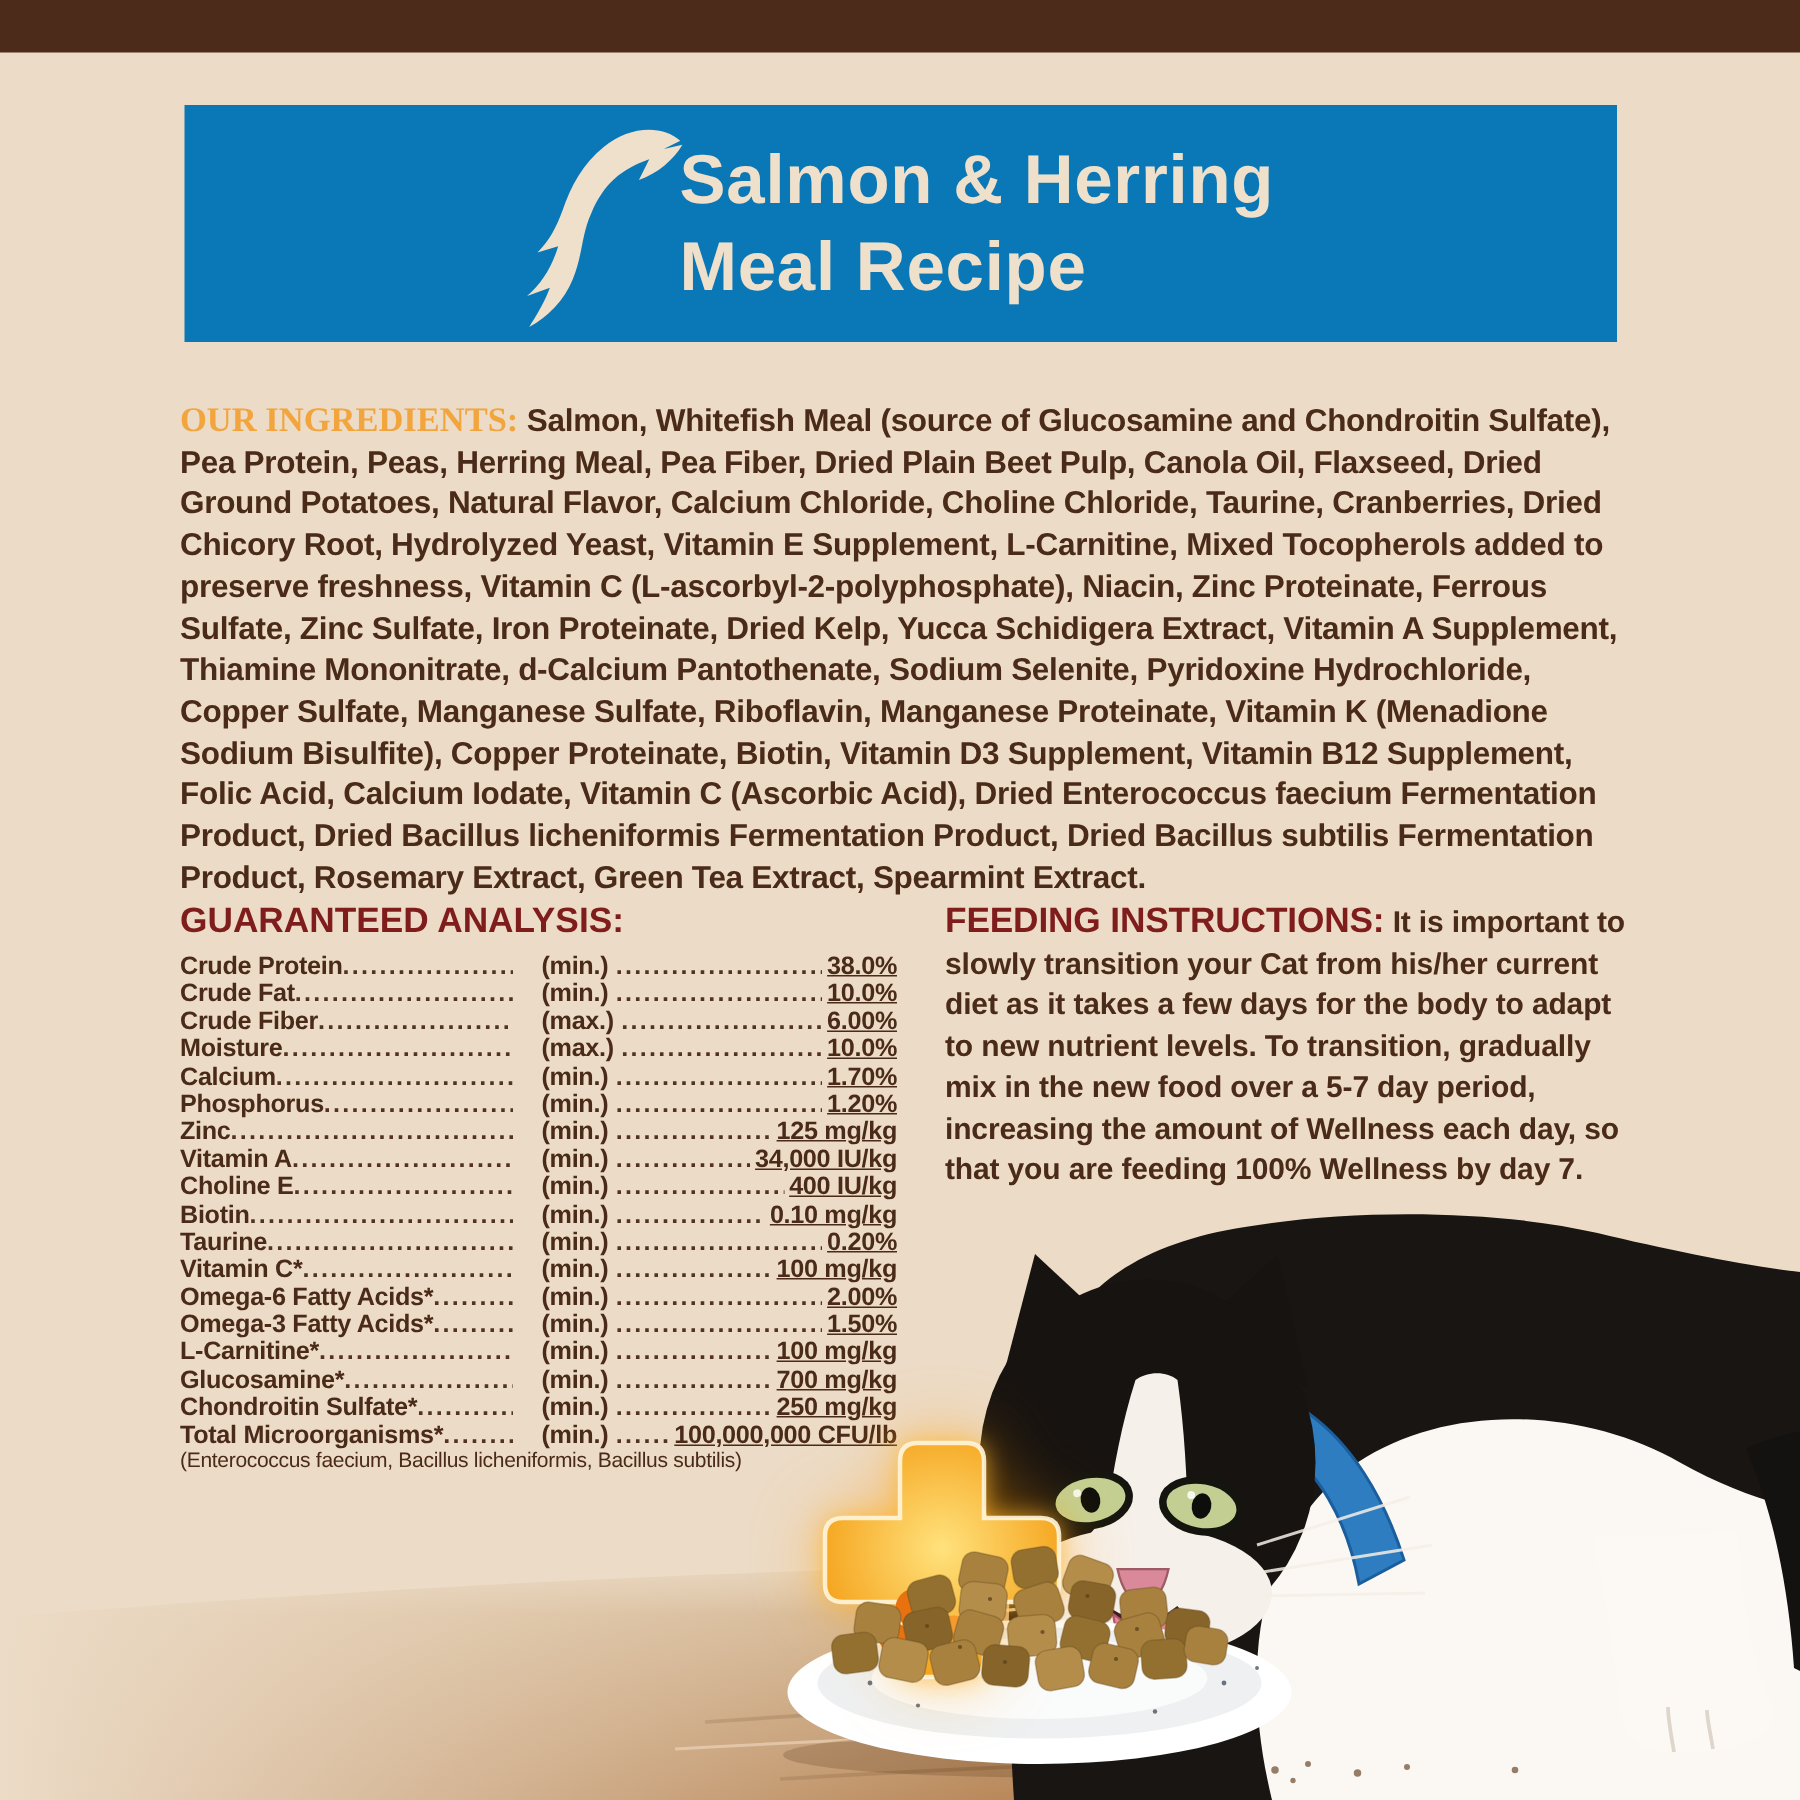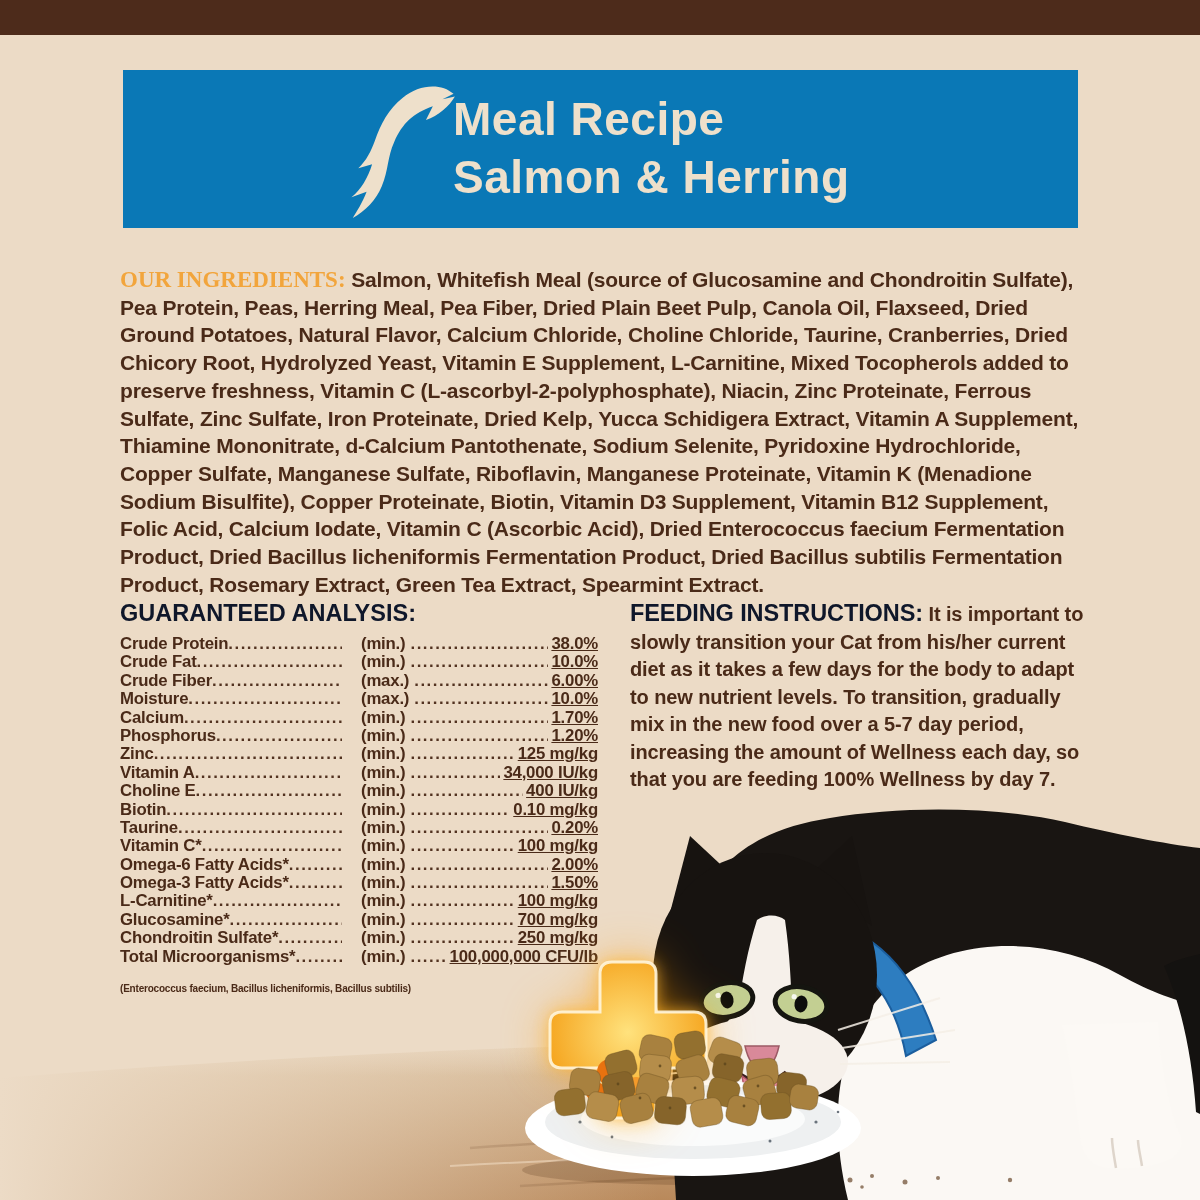--- a/index.html
+++ b/index.html
@@ -7,50 +7,50 @@
         font-family:"Liberation Sans",sans-serif;color:#4a2a18;}
   .topbar{position:absolute;left:0;top:0;width:1200px;height:35px;background:#4d2b1b;}
   .banner{position:absolute;left:123px;top:70px;width:955px;height:158px;background:#0a78b6;}
   .fish{position:absolute;left:200px;top:10px;width:170px;height:138px;}
   .banner-title{position:absolute;left:330px;top:20px;font-size:46px;font-weight:700;
         line-height:58px;color:#eee0cb;letter-spacing:0.5px;}
   .ingredients{position:absolute;left:120px;top:266px;width:962px;
         font-size:21px;font-weight:700;line-height:27.7px;letter-spacing:-0.2px;text-align:left;}
   .ingredients .head{font-size:23px;color:#f2a53c;letter-spacing:0;font-family:Liberation Serif, serif;}
   .ga{position:absolute;left:120px;top:600px;width:478px;}
-  .ga h2,.feed h2{display:inline;font-size:23.5px;font-weight:700;color:#0f172a;margin:0;}
+  .ga h2,.feed h2{display:inline;font-size:23.5px;font-weight:700;color:#7f1d1d;margin:0;}
   .ga-rows{margin-top:7px;}
   .ga-row{display:flex;align-items:baseline;height:18.4px;font-size:16.8px;font-weight:700;
         letter-spacing:-0.2px;white-space:nowrap;}
   .ga-left{flex:0 0 222px;display:flex;overflow:hidden;align-items:flex-end;}
   .dots{flex:1 1 0;min-width:6px;overflow:hidden;white-space:nowrap;opacity:.95;}
   .dots::after{content:"..................................................................................";letter-spacing:1.5px;}
   .ga-qual{flex:0 0 auto;padding:0 5px 0 3px;margin-left:16px;}
   .ga-value{flex:0 0 auto;text-align:center;padding-left:3px;text-decoration:underline;}
-  .ga-foot{margin-top:18px;font-size:10px;font-weight:700;letter-spacing:-0.2px;}
+  .ga-foot{margin-top:0;font-size:14px;font-weight:400;letter-spacing:-0.2px;}
   .feed{position:absolute;left:630px;top:600px;width:458px;font-size:20px;font-weight:700;
         line-height:27.5px;letter-spacing:-0.1px;}
   .photo{position:absolute;left:0;top:800px;width:1200px;height:400px;}
 </style>
 </head>
 <body>
 
 <div id="page">
 
   <div class="topbar"></div>
 
   <div class="banner">
     <svg class="fish" viewBox="0 0 100 100" aria-hidden="true">
       <path fill="#eee0cb" d="M83 10 C74 2 58 3 46 13 C36 21 30 32 26 44 C23 52 20 58 14 64
         L24 61 C21 71 16 79 9 85 L20 81 C17 89 13 95 10 100 C19 95 27 87 31 77
         C36 65 35 56 40 45 C46 31 54 24 68 19 L63 29 C72 26 80 19 84 12 L75 14 Z"></path>
     </svg>
     <div class="banner-title">
+      <div>Salmon &amp; Herring</div>
       <div>Meal Recipe</div>
-      <div>Salmon &amp; Herring</div>
     </div>
   </div>
 
   <div class="ingredients">
     <span class="head">OUR INGREDIENTS:</span><span> Salmon, Whitefish Meal (source of Glucosamine and Chondroitin Sulfate), Pea Protein, Peas, Herring Meal, Pea Fiber, Dried Plain Beet Pulp, Canola Oil, Flaxseed, Dried Ground Potatoes, Natural Flavor, Calcium Chloride, Choline Chloride, Taurine, Cranberries, Dried Chicory Root, Hydrolyzed Yeast, Vitamin E Supplement, L-Carnitine, Mixed Tocopherols added to preserve freshness, Vitamin C (L-ascorbyl-2-polyphosphate), Niacin, Zinc Proteinate, Ferrous Sulfate, Zinc Sulfate, Iron Proteinate, Dried Kelp, Yucca Schidigera Extract, Vitamin A Supplement, Thiamine Mononitrate, d-Calcium Pantothenate, Sodium Selenite, Pyridoxine Hydrochloride, Copper Sulfate, Manganese Sulfate, Riboflavin, Manganese Proteinate, Vitamin K (Menadione Sodium Bisulfite), Copper Proteinate, Biotin, Vitamin D3 Supplement, Vitamin B12 Supplement, Folic Acid, Calcium Iodate, Vitamin C (Ascorbic Acid), Dried Enterococcus faecium Fermentation Product, Dried Bacillus licheniformis Fermentation Product, Dried Bacillus subtilis Fermentation Product, Rosemary Extract, Green Tea Extract, Spearmint Extract.</span>
   </div>
 
   <div class="ga">
     <h2>GUARANTEED ANALYSIS:</h2>
     <div class="ga-rows">

